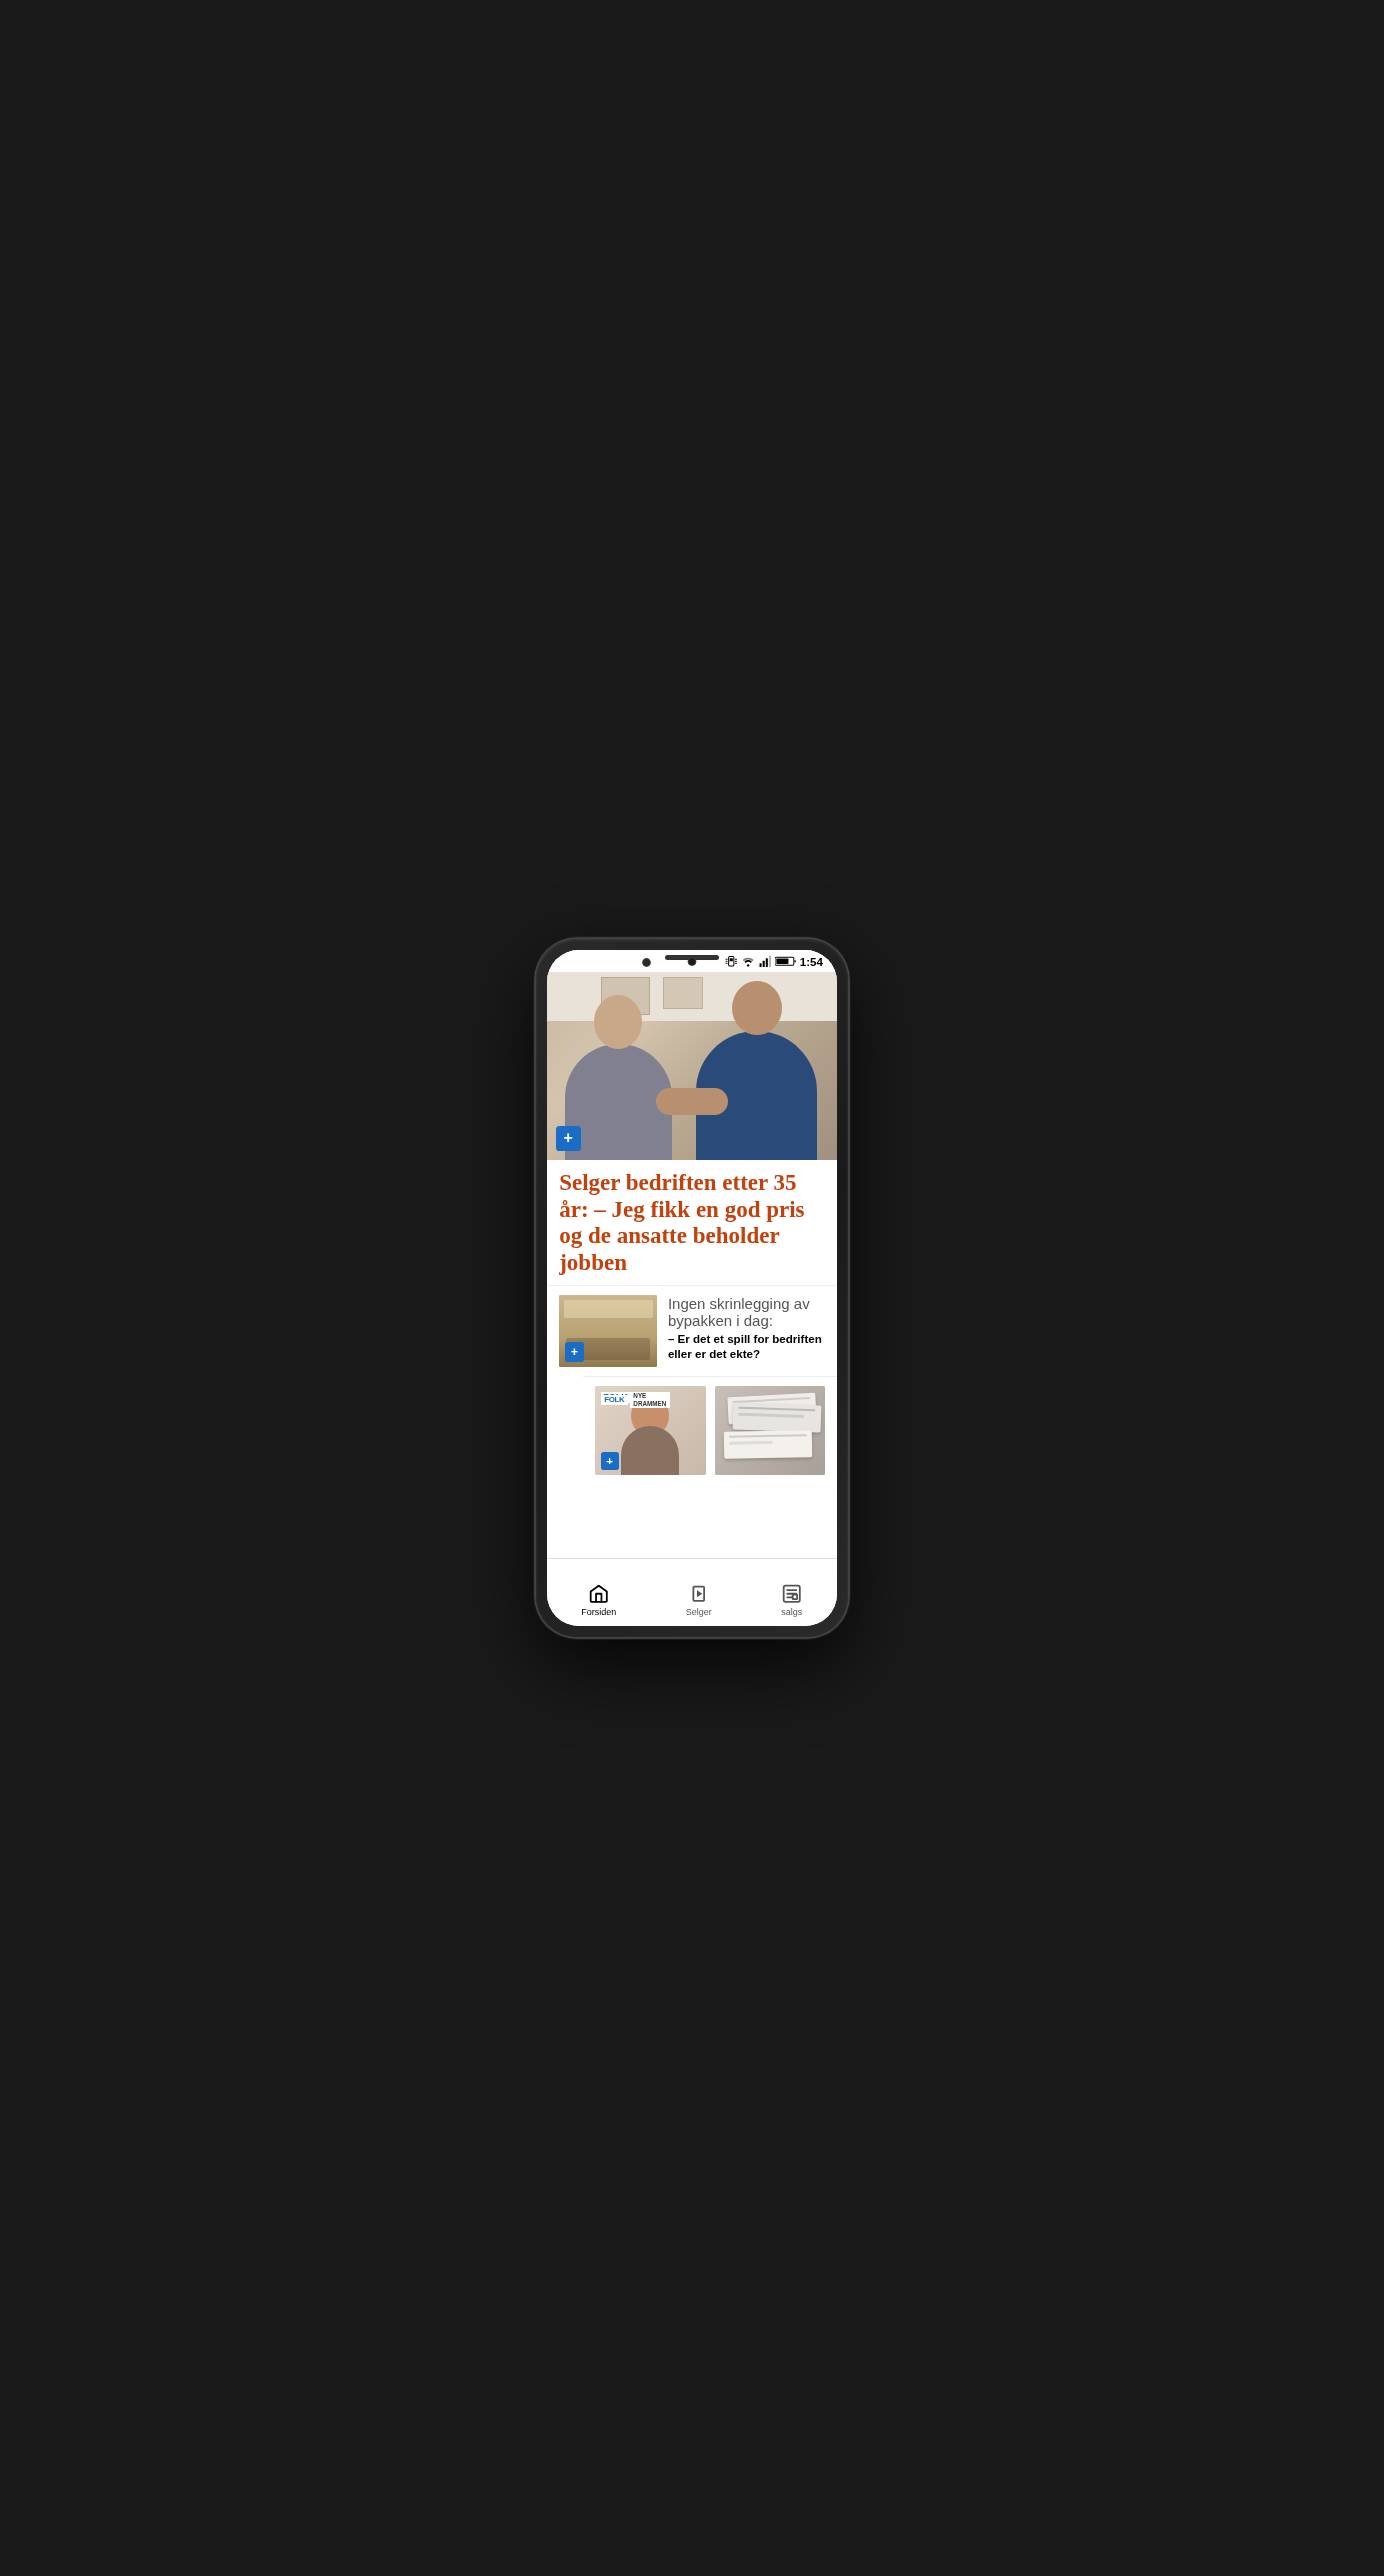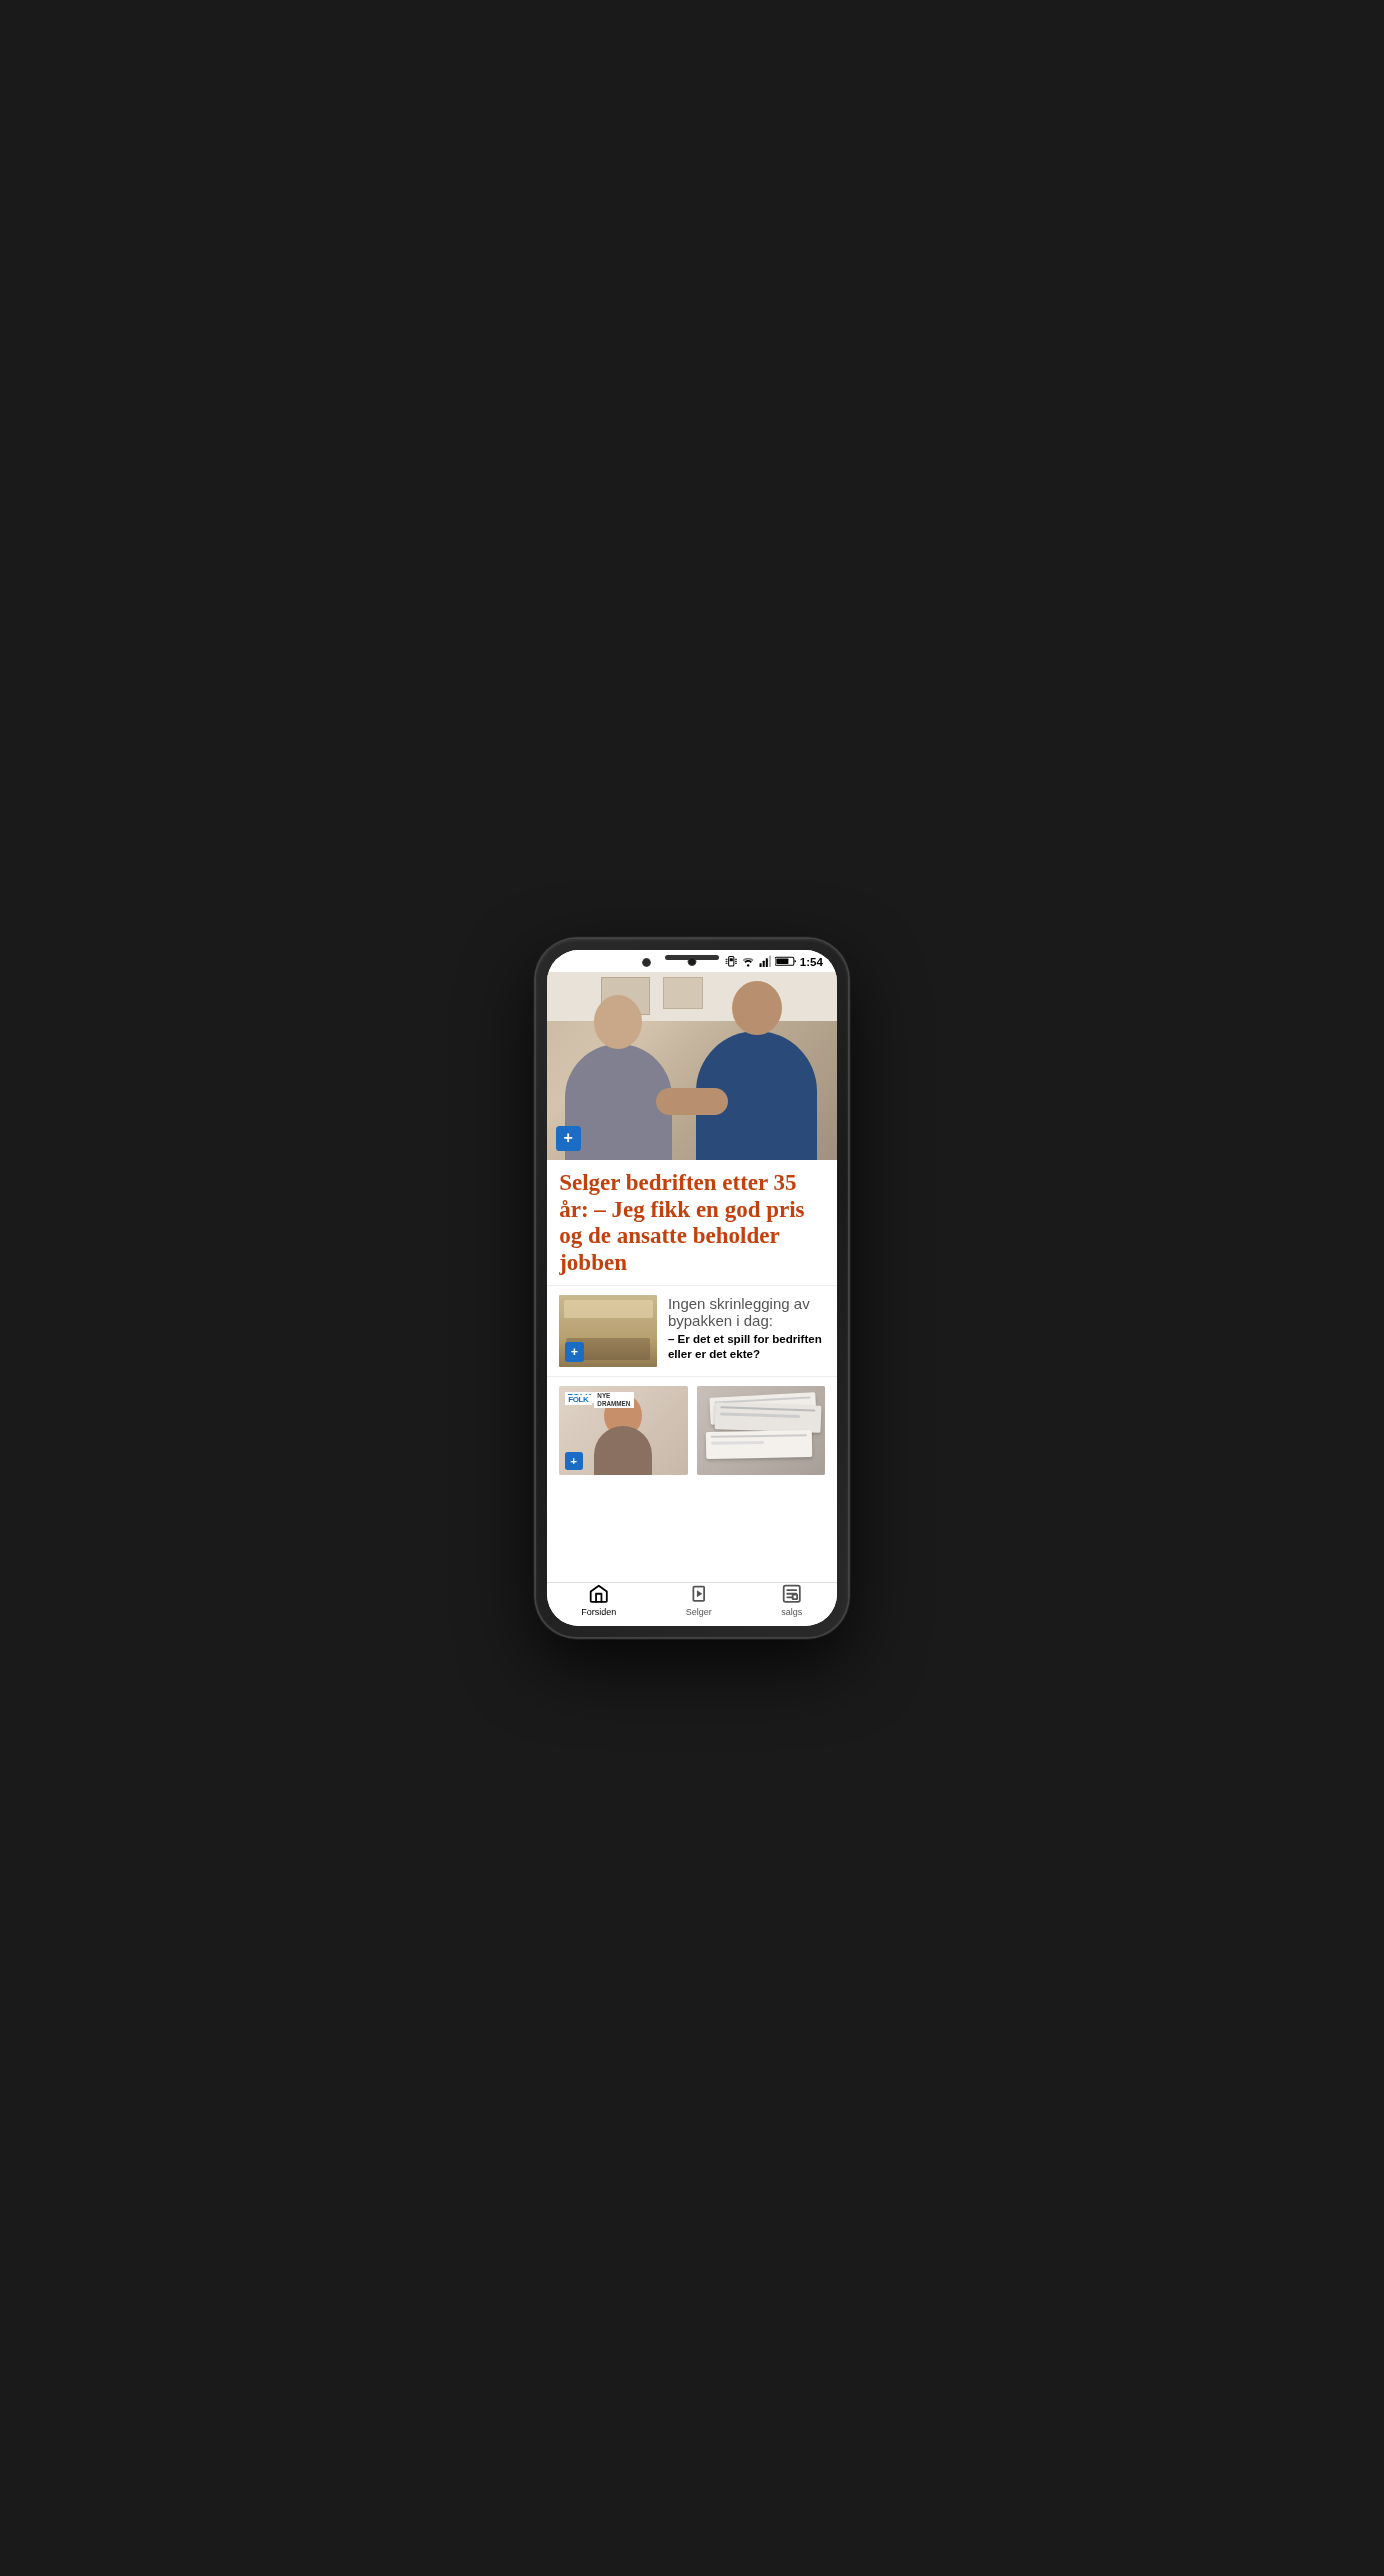--- a/index.html
+++ b/index.html
@@ -226,20 +226,21 @@
       font-family: Georgia, serif;
     }
 
     
     .bottom-two-col {
       display: flex;
       gap: 0;
       border-top: 0.9px solid #eee;
       padding: 9px 12.5px;
       gap: 9px;
+      margin-left: 36px;
     }
 
     .bottom-card {
       flex: 1;
       height: 89px;
       position: relative;
       overflow: hidden;
       border-radius: 1.8px;
     }
 
@@ -262,21 +263,21 @@
     .bottom-card-docs {
       background: linear-gradient(135deg, #e8e4e0 0%, #d8d4d0 100%);
     }
 
     
     .bottom-nav {
       background: #fff;
       border-top: 0.9px solid #ddd;
       display: flex;
       justify-content: space-around;
-      padding: 0 0 9px;
+      padding: 24px 0 9px;
       flex-shrink: 0;
     }
 
     .nav-item {
       display: flex;
       flex-direction: column;
       align-items: center;
       gap: 2.7px;
       cursor: pointer;
       padding: 0 18px;

